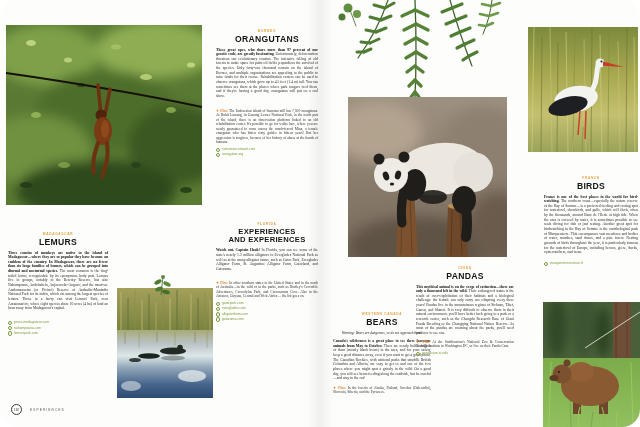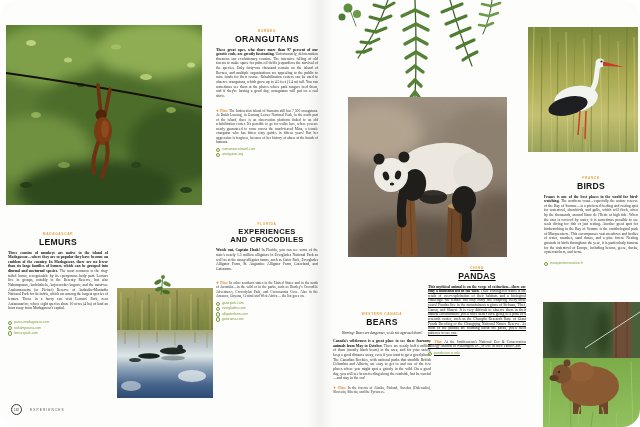--- a/index.html
+++ b/index.html
@@ -386,21 +386,21 @@
       <div class="link">
           <span class="link-dot"></span>
           <span>lemurspark.com</span>
         </div>
     </div>
   </div>
 
   <div class="col" style="left:216px;top:222px;width:102px;">
     <div class="kicker">FLORIDA</div>
     <div class="title two" style="margin-bottom:1px;">EXPERIENCES</div>
-    <div class="title two">AND CROCODILES</div>
+    <div class="title two">AND EXPERIENCES</div>
     <p class="bodytext"><span class="lead">Watch out, Captain Hook!</span> <span>In Florida, you can see some of the state's nearly 1.3 million alligators in Everglades National Park as well as at the many alligator farms, such as Gator Park, Everglades Alligator Farm, St. Augustine Alligator Farm, Gatorland, and Gatorama.</span></p>
     <div class="spacer" style="height:9px;"></div>
     <p class="tip"><span class="plus-icon">✚</span> <span class="tip-label">Plus:</span> <span>In other southern states in the United States and in the north of Australia—in the wild or in the parks, such as Hartley's Crocodile Adventures, Crocodylus Park, and Crocosaurus Cove. Also in the Amazon, Guyana, Central and West Africa ... the list goes on.</span></p>
     <div class="links">
       <div class="link">
           <span class="link-dot"></span>
           <span>gatorpark.com</span>
         </div>
       <div class="link">
           <span class="link-dot"></span>
@@ -419,21 +419,21 @@
 
   <div class="col" style="left:333px;top:264px;width:98px;margin-top:48px;">
     <div class="kicker">WESTERN CANADA</div>
     <div class="title">BEARS</div>
     <p class="warning">Warning: Bears are dangerous, so do not approach them!</p>
     <p class="bodytext"><span class="lead">Canada's wilderness is a great place to see these fearsome animals from May to October.</span> <span>There are nearly half a million of them (mostly black bears) in the area, and for your safety, keep a good distance away, even if you want to get a good photo. The Canadian Rockies, with national parks that straddle British Columbia and Alberta, are easy to get to and one of the few places where you might spot a grizzly in the wild. On a good day, you will see bears feeding along the roadside, but be careful—and stay in the car!</span></p>
     <div class="spacer" style="height:5px;"></div>
     <p class="tip"><span class="plus-icon">✚</span> <span class="tip-label">Plus:</span> <span>In the forests of Alaska, Finland, Sweden (Dalecarlia), Slovenia, Siberia, and the Pyrenees.</span></p>
   </div>
 
-  <div class="col" style="left:428px;top:266px;width:98px;text-decoration:underline;">
+  <div class="col" style="left:416px;top:266px;width:98px;">
     <div class="kicker">CHINA</div>
     <div class="title">PANDAS</div>
     <p class="bodytext"><span class="lead">This mythical animal is on the verge of extinction—there are only a thousand left in the wild.</span> <span>Their endangered status is the result of over-exploitation of their habitats and a biological challenge: the female can only carry one offspring every three years! Pandas live in the mountainous regions of Sichuan, Tibet, Gansu, and Shanxi. It is very difficult to observe them in their natural environment; you'll have better luck going to a park or a research center, such as the Chengdu Research Base of Giant Panda Breeding or the Changqing National Nature Reserve. As most of the pandas are roaming about the parks, you'll need patience to see one.</span></p>
     <div class="spacer" style="height:4px;"></div>
     <p class="tip"><span class="plus-icon">✚</span> <span class="tip-label">Plus:</span> <span>At the Smithsonian's National Zoo &amp; Conservation Biology Institute in Washington DC, or live on their Panda Cam.</span></p>
     <div class="links">
       <div class="link">
           <span class="link-dot"></span>
           <span>pandacam.si.edu</span>
         </div>

